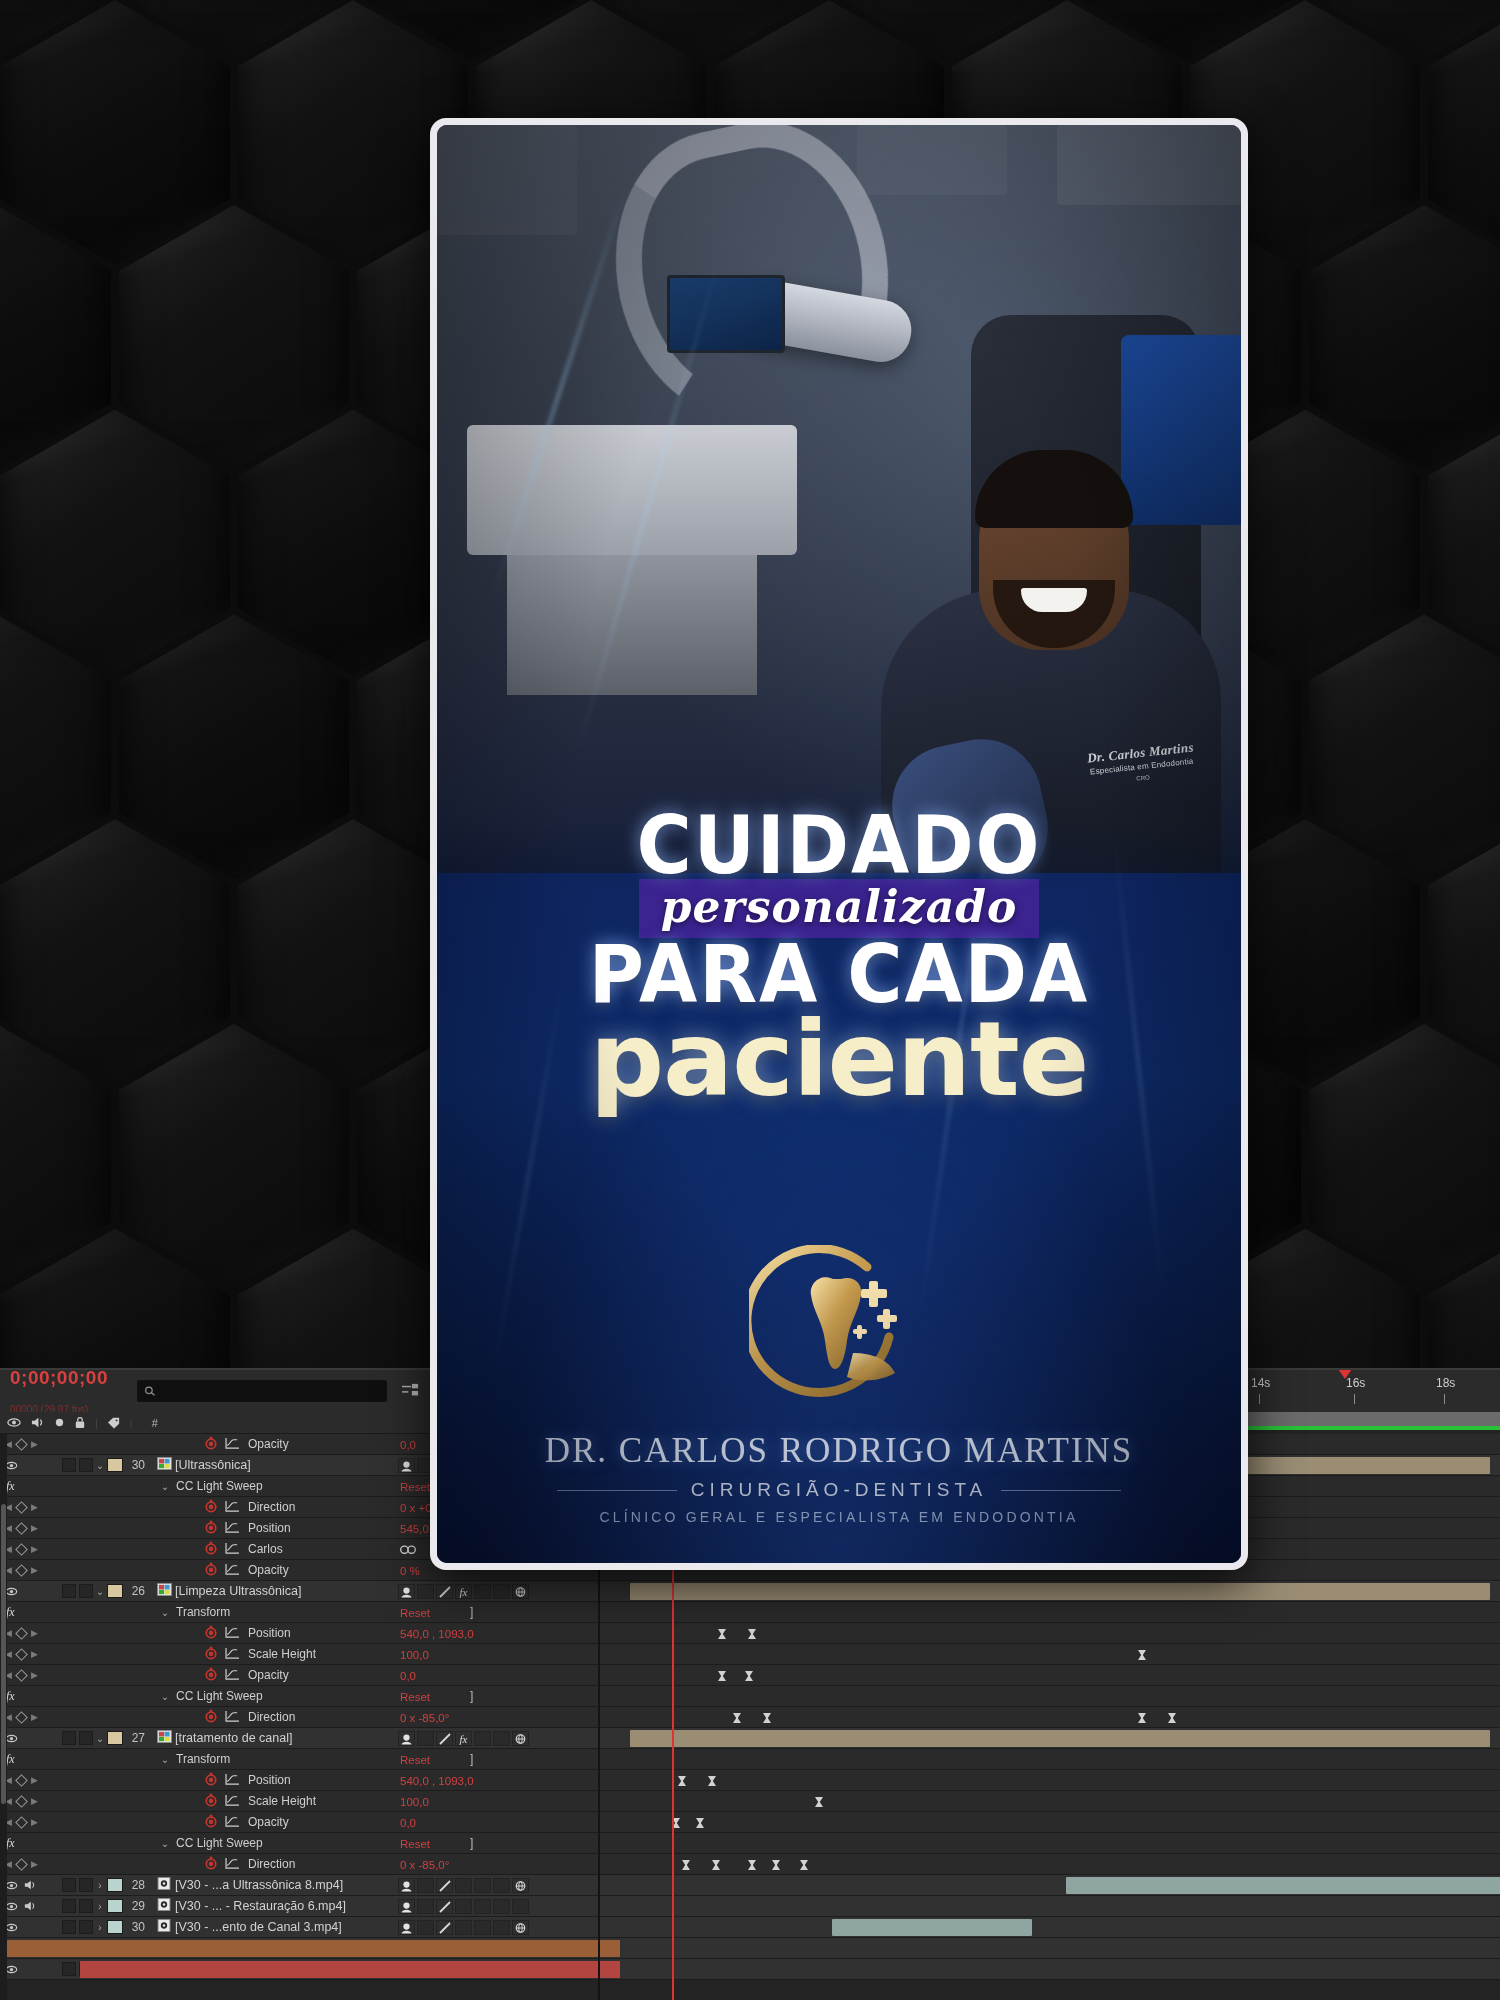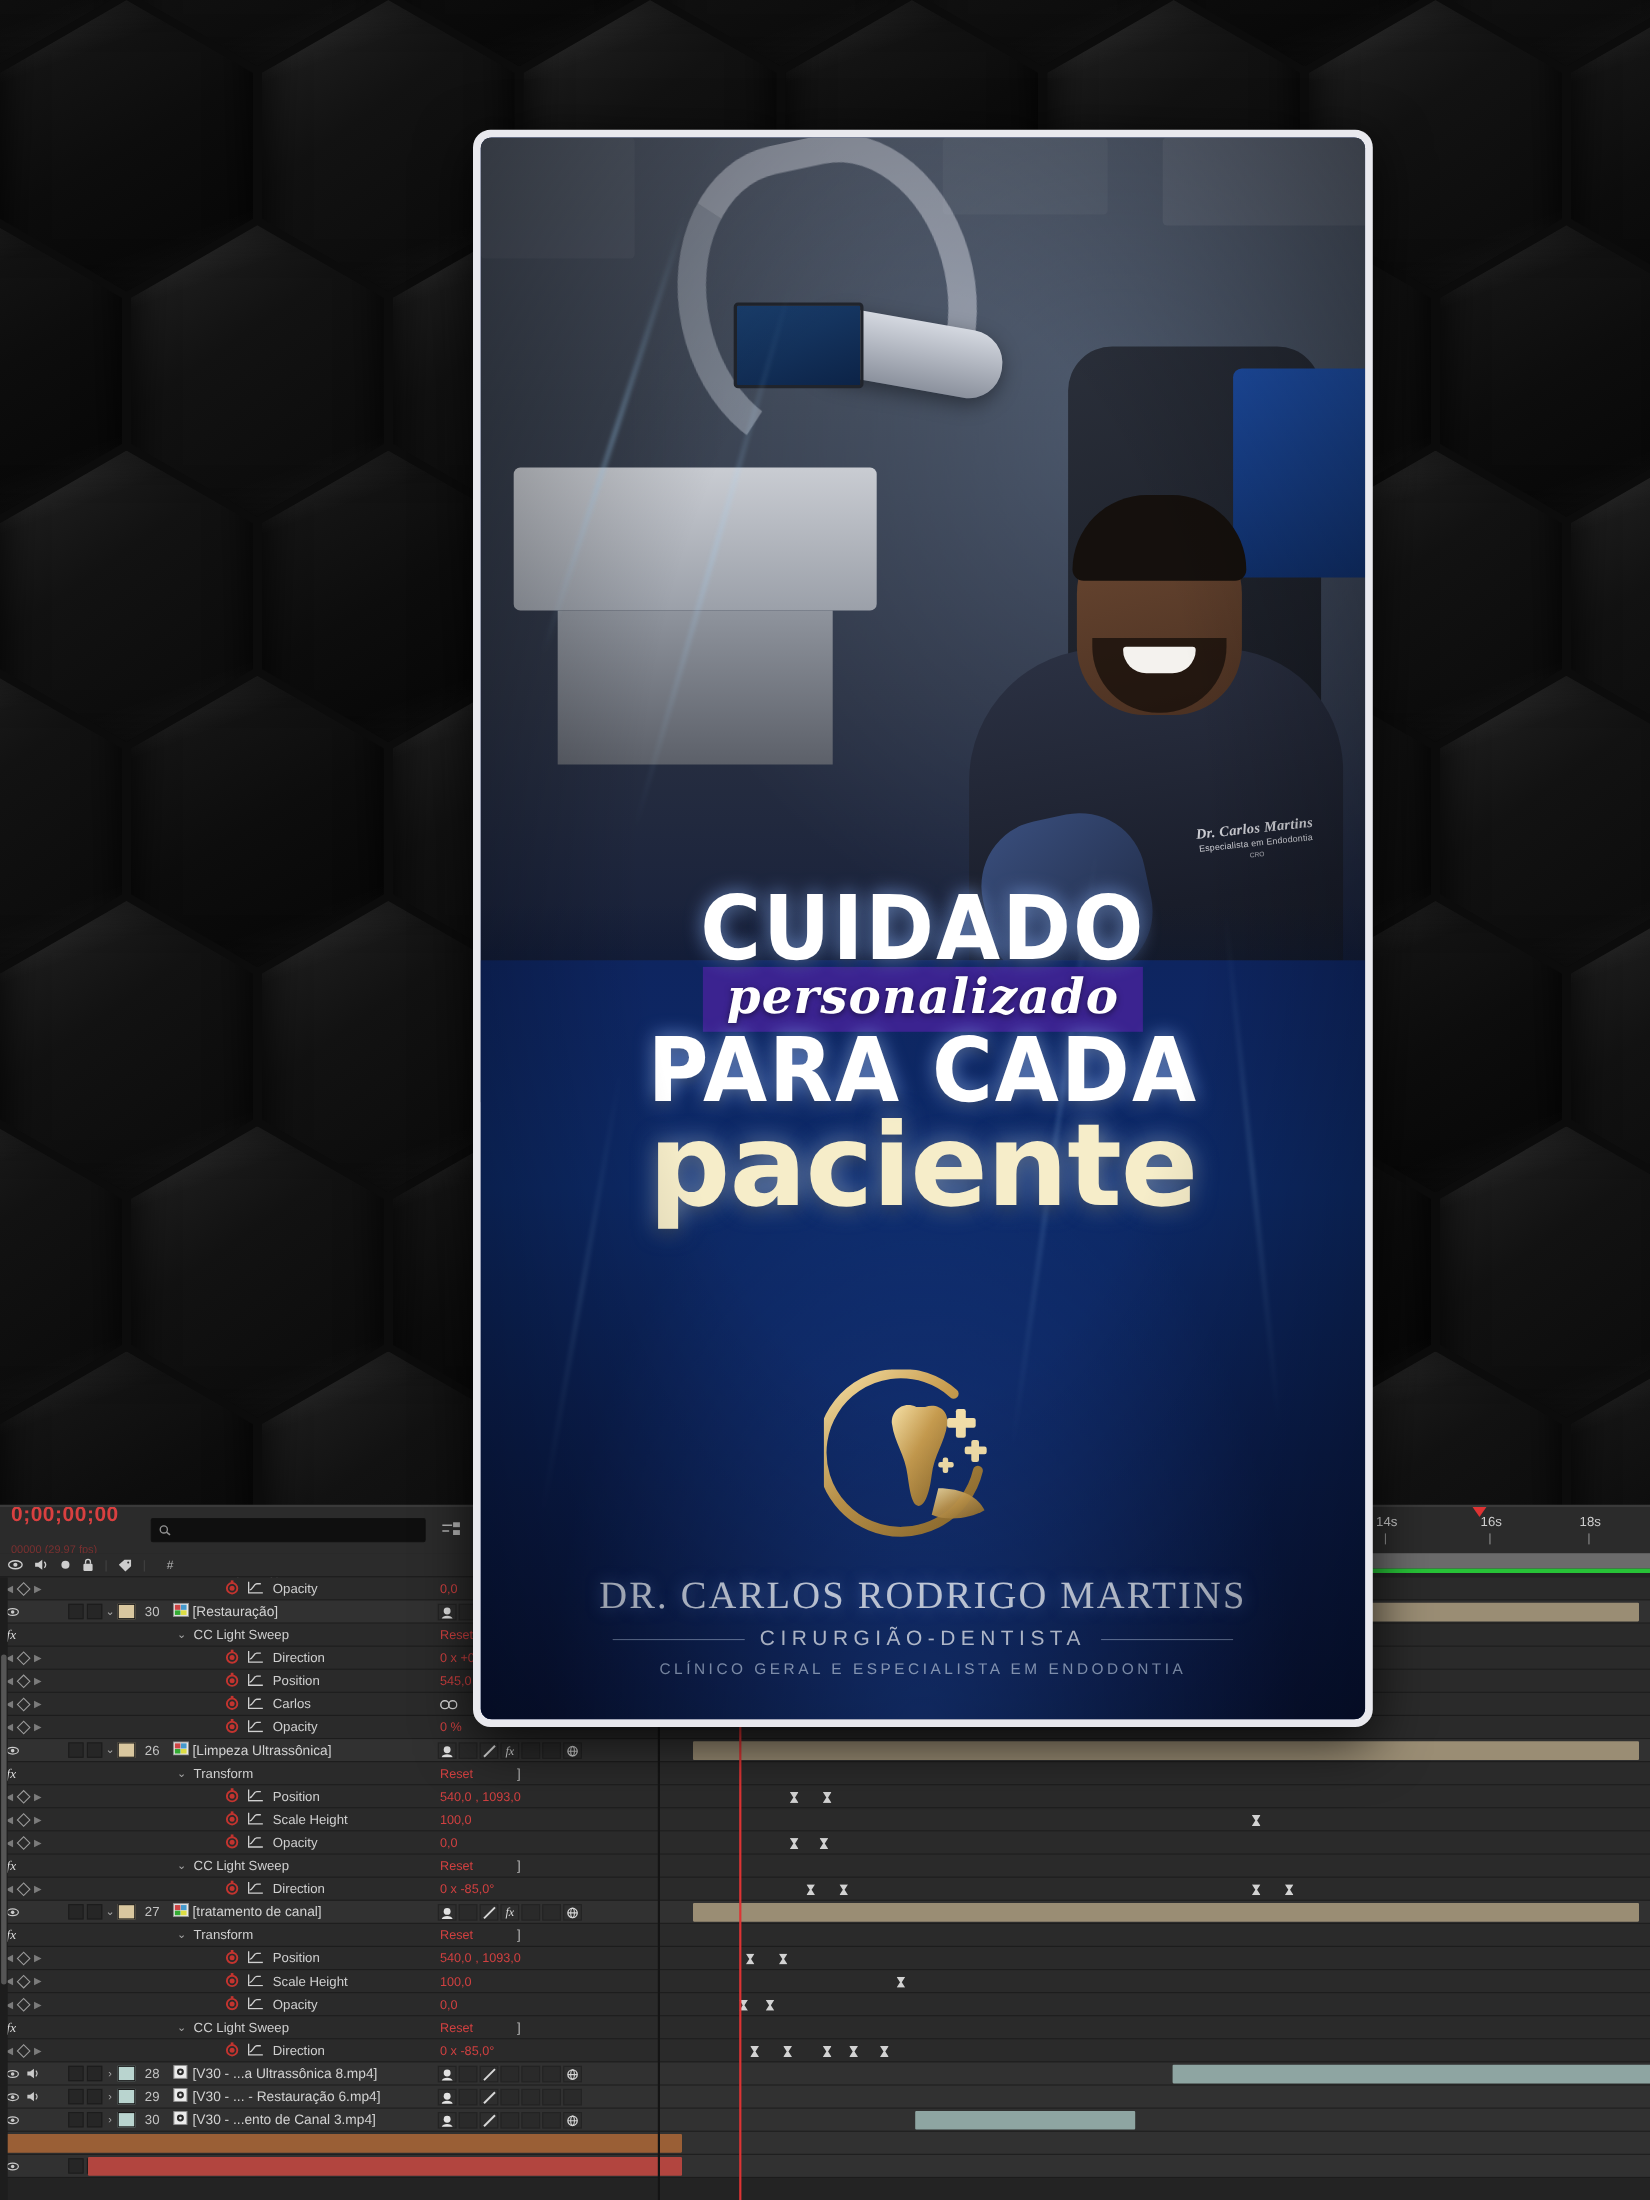--- a/index.html
+++ b/index.html
@@ -543,21 +543,21 @@
         <div class="twirl">⌄</div>
         <div class="colorChip" style="background:#d9c79f;"></div>
         <div class="layerNum">30</div>
         <div class="typeIcon"><svg width="15" height="13" viewBox="0 0 16 14">
             <rect x="0.6" y="0.6" width="14.8" height="12.8" fill="#e8e8e8" stroke="#8d8d8d"></rect>
             <rect x="2" y="2" width="5.5" height="5" fill="#c44"></rect>
             <rect x="8" y="2" width="5.5" height="5" fill="#49c"></rect>
             <rect x="2" y="7.5" width="5.5" height="4.5" fill="#3a3"></rect>
             <rect x="8" y="7.5" width="5.5" height="4.5" fill="#dd4"></rect>
           </svg></div>
-        <div class="layerName">[Restauração]</div>
+        <div class="layerName">[Ultrassônica]</div>
         <div class="switchCol">
           <span class="sw">
             <svg width="13" height="12" viewBox="0 0 14 13">
               <circle cx="7" cy="5" r="3.4" fill="#e2e2e2"></circle>
               <path d="M1.6 12.4 C2.4 8.6, 11.6 8.6, 12.4 12.4 Z" fill="#e2e2e2"></path>
             </svg>
           </span>
           <span class="sw blank"></span>
           <span class="sw">
             <svg width="14" height="14" viewBox="0 0 14 14">

